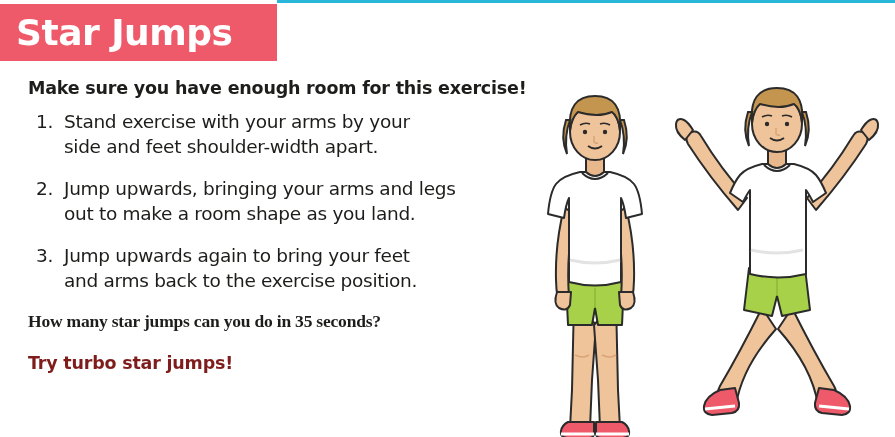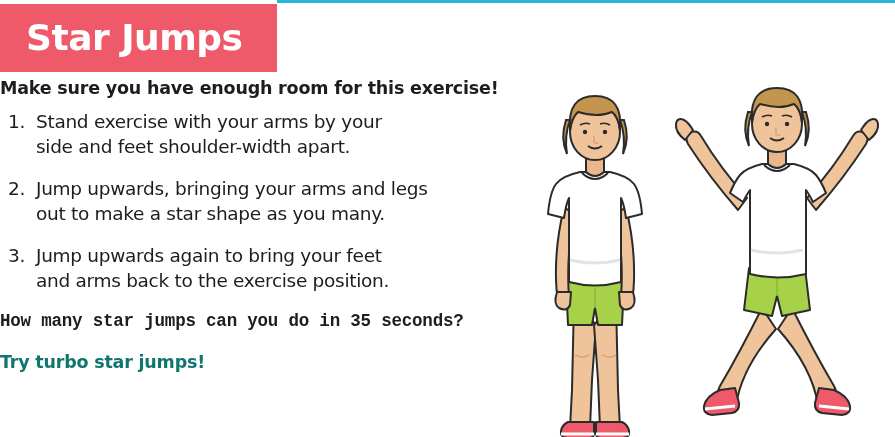--- a/index.html
+++ b/index.html
@@ -32,41 +32,41 @@
     height: 3px;
     background: #29b6d8;
   }
 
   
   .title-banner {
     position: absolute;
     top: 4px;
     left: 0;
     width: 277px;
-    height: 68px;
+    height: 57px;
     background: #ef5a6b;
     display: flex;
     align-items: center;
-    padding-left: 26px;
+    padding-left: 16px;
     box-sizing: border-box;
   }
   .title-banner .title-text {
     color: #ffffff;
     font-family: "DejaVu Sans", sans-serif;
     font-weight: bold;
     font-size: 36px;
     letter-spacing: -0.5px;
     line-height: 1;
   }
 
   
   .text-col {
     position: absolute;
     top: 78px;
-    left: 0;
+    left: 28px;
     width: 510px;
   }
 
   .lead-line {
     font-family: "DejaVu Sans", sans-serif;
     font-weight: bold;
     font-size: 17.5px;
     color: #1d1d1b;
     letter-spacing: -0.2px;
     margin-bottom: 12px;
@@ -93,32 +93,32 @@
     top: 0;
     font-size: 18.5px;
     color: #1d1d1b;
   }
   ol.steps li .body {
     display: block;
     white-space: pre-line;
   }
 
   .question-line {
-    font-family: Liberation Mono, monospace;
+    font-family: Liberation Serif, serif;
     font-weight: bold;
     font-size: 17.5px;
     color: #1d1d1b;
     letter-spacing: -0.2px;
     margin-top: 14px;
   }
   .turbo-line {
     font-family: "DejaVu Sans", sans-serif;
     font-weight: bold;
     font-size: 17.5px;
-    color: #0f766e;
+    color: #7f1d1d;
     letter-spacing: -0.2px;
     margin-top: 21px;
   }
 
   
   .illustration {
     position: absolute;
     top: 60px;
     left: 530px;
     width: 365px;
@@ -145,21 +145,21 @@
 
     <ol class="steps">
       <li>
         <span class="num">1.</span>
         <span class="body">Stand exercise with your arms by your
 side and feet shoulder-width apart.</span>
       </li>
       <li>
         <span class="num">2.</span>
         <span class="body">Jump upwards, bringing your arms and legs
-out to make a star shape as you many.</span>
+out to make a room shape as you land.</span>
       </li>
       <li>
         <span class="num">3.</span>
         <span class="body">Jump upwards again to bring your feet
 and arms back to the exercise position.</span>
       </li>
     </ol>
 
     <div class="question-line">How many star jumps can you do in 35 seconds?</div>
     <div class="turbo-line">Try turbo star jumps!</div>

